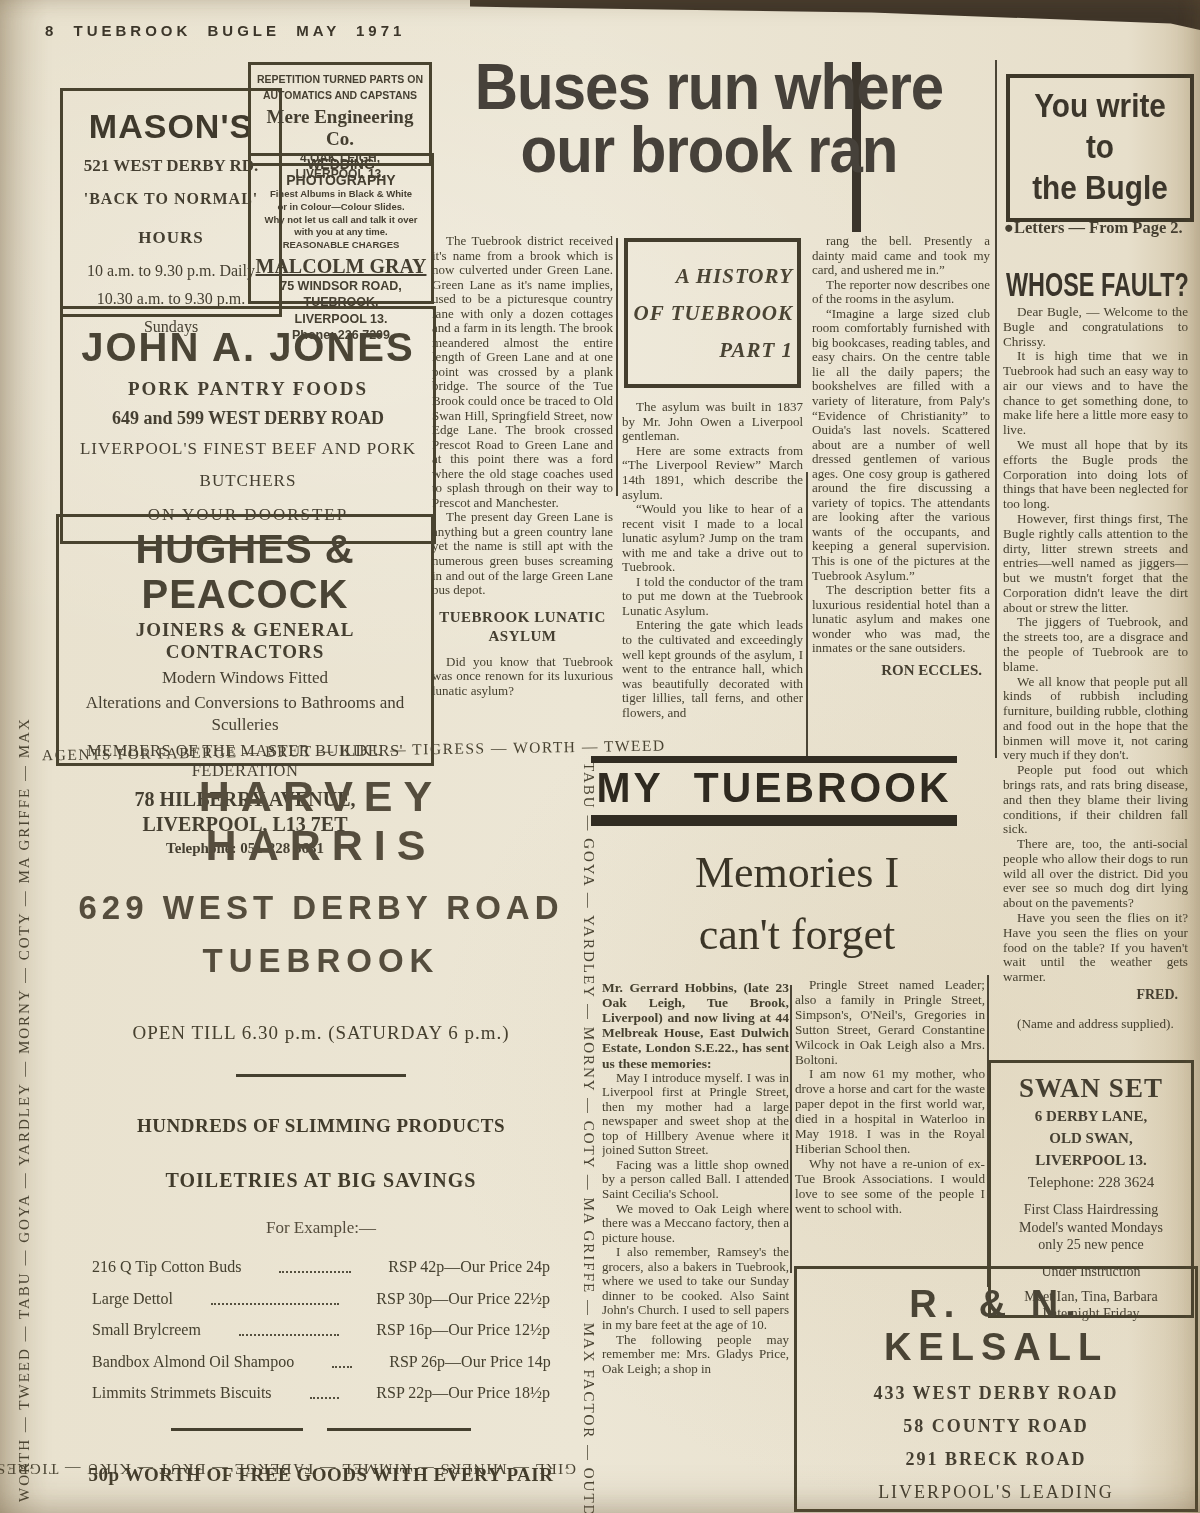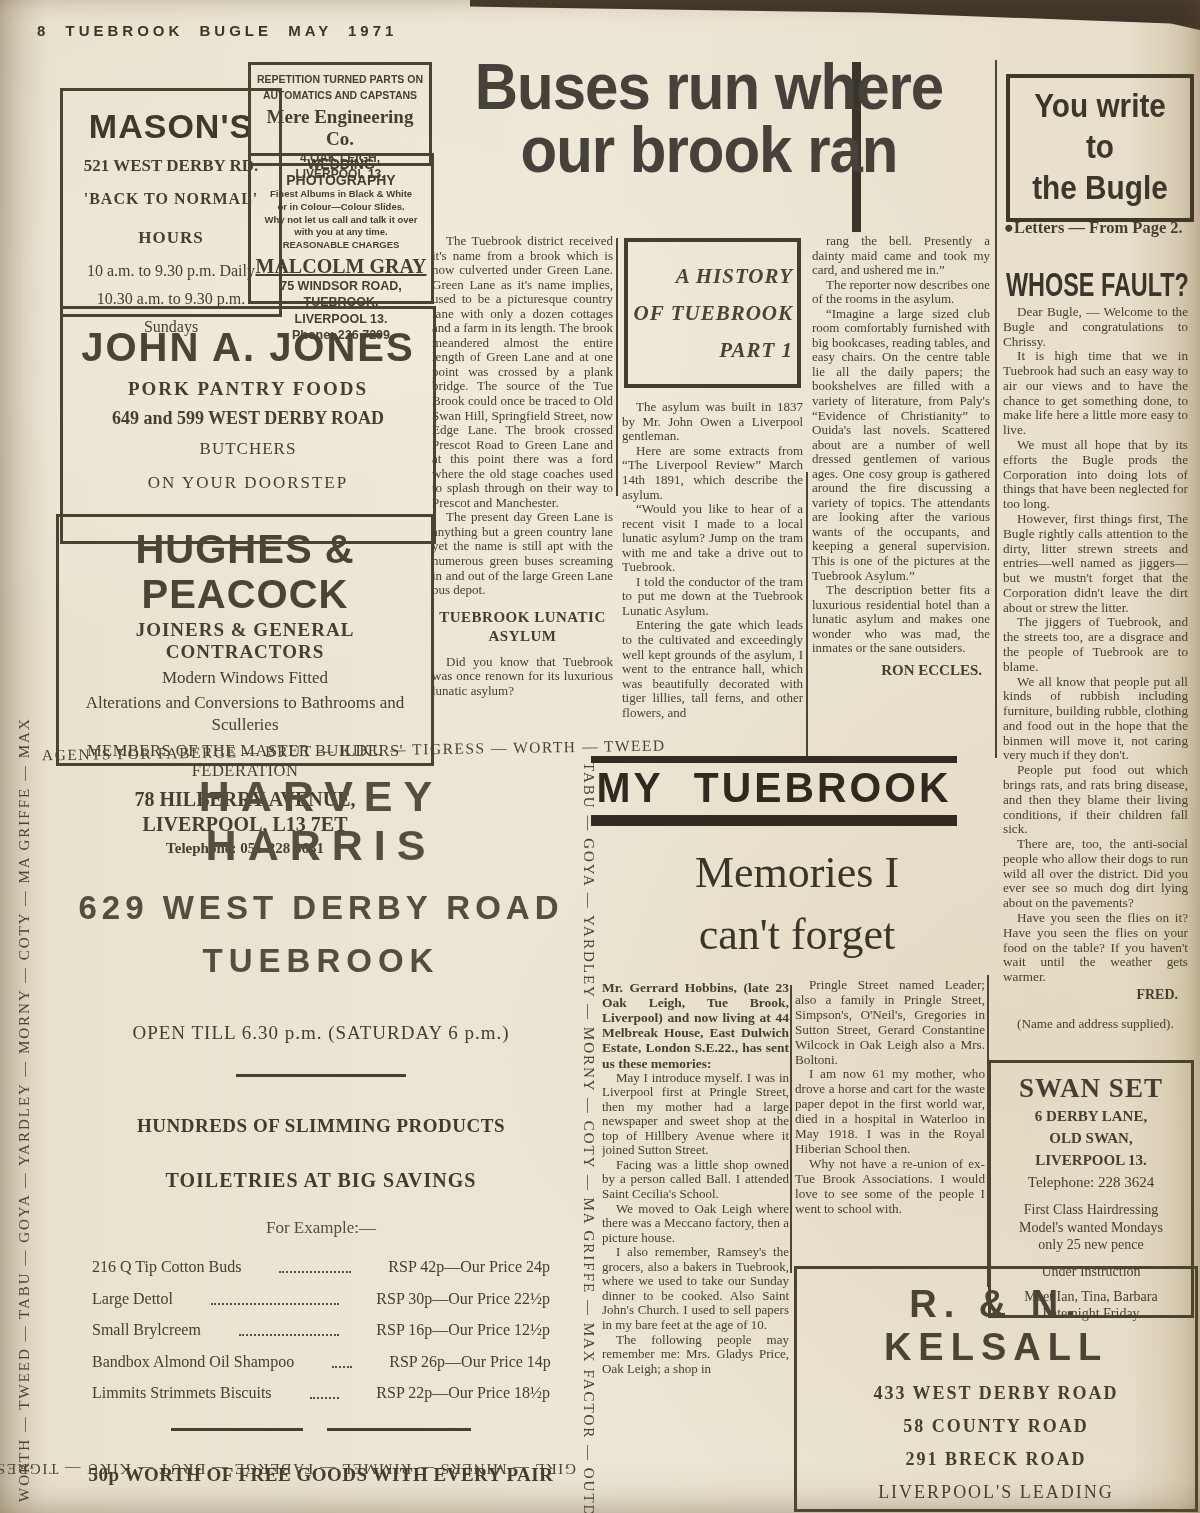--- a/index.html
+++ b/index.html
@@ -19,21 +19,21 @@
                 inset 0 -26px 44px -26px rgba(110,90,60,.4),
                 inset 0 10px 24px -16px rgba(110,90,60,.28);
   }
   .dark-top{ position:absolute; top:0; left:470px; width:730px; height:30px; z-index:2;
     background:#40362a; clip-path:polygon(0 0,100% 0,100% 100%,96% 78%,55% 42%,0 22%); }
   .abs{position:absolute;}
   .adbox{ position:absolute; border:3px solid #49432f; }
   .ctr{ text-align:center; }
 
   
-  .masthead{ left:37px; top:22px; font:bold 15px "Liberation Sans",sans-serif;
+  .masthead{ left:45px; top:22px; font:bold 15px "Liberation Sans",sans-serif;
     letter-spacing:4px; word-spacing:8px; color:#3c362a; }
 
   
   .masons{ left:60px; top:88px; width:176px; height:207px; padding:8px 20px; }
   .masons .t{ font:bold 34px "Liberation Sans",sans-serif; letter-spacing:1px; margin-top:8px; color:#3f392c;}
   .masons .a{ font:bold 17px "Liberation Serif",serif; margin-top:10px; }
   .masons .s{ font:bold 16px "Liberation Serif",serif; margin-top:14px; letter-spacing:1px;}
   .masons .h{ font:bold 17px "Liberation Serif",serif; margin-top:20px; letter-spacing:1px;}
   .masons .d{ font:16px "Liberation Serif",serif; margin-top:14px; }
   .masons .d2{ font:16px "Liberation Serif",serif; margin-top:10px; }
@@ -198,20 +198,21 @@
     <div class="a">75 WINDSOR ROAD,</div>
     <div class="a">TUEBROOK,</div>
     <div class="a">LIVERPOOL 13.</div>
     <div class="a">Phone: 226 7209</div>
   </div>
 
   <div class="adbox jones ctr">
     <div class="n">JOHN A. JONES</div>
     <div class="l1">PORK PANTRY FOODS</div>
     <div class="l2">649 and 599 WEST DERBY ROAD</div>
+    <div class="l3">LIVERPOOL'S FINEST BEEF AND PORK</div>
     <div class="l3">BUTCHERS</div>
     <div class="l5">ON YOUR DOORSTEP</div>
   </div>
 
   <div class="adbox hughes ctr">
     <div class="n">HUGHES &amp; PEACOCK</div>
     <div class="l1">JOINERS &amp; GENERAL CONTRACTORS</div>
     <div class="b">Modern Windows Fitted</div>
     <div class="b">Alterations and Conversions to Bathrooms and</div>
     <div class="b" style="margin-top:0">Sculleries</div>

